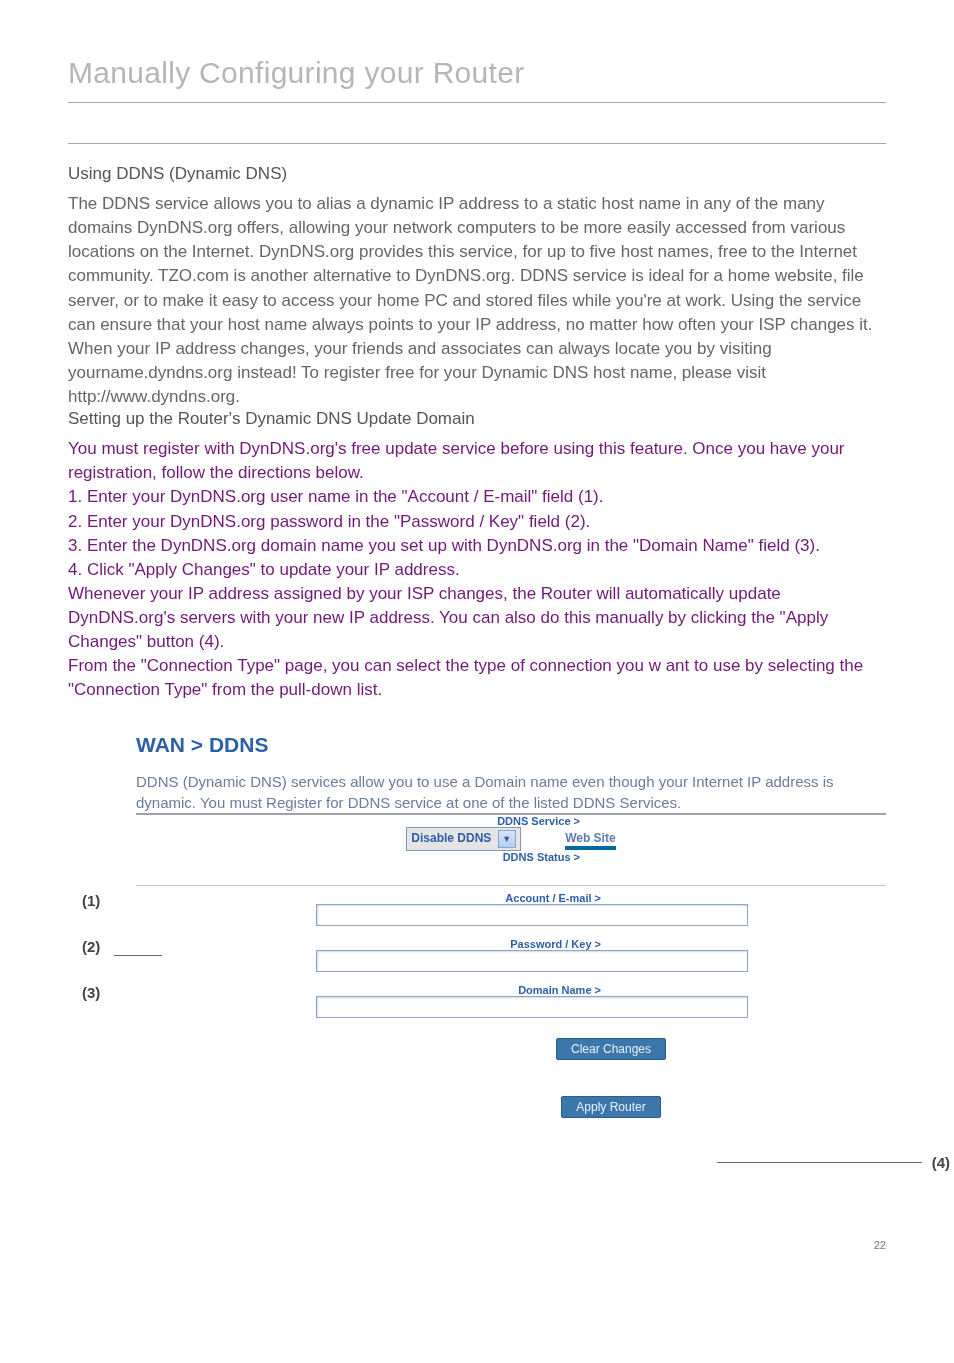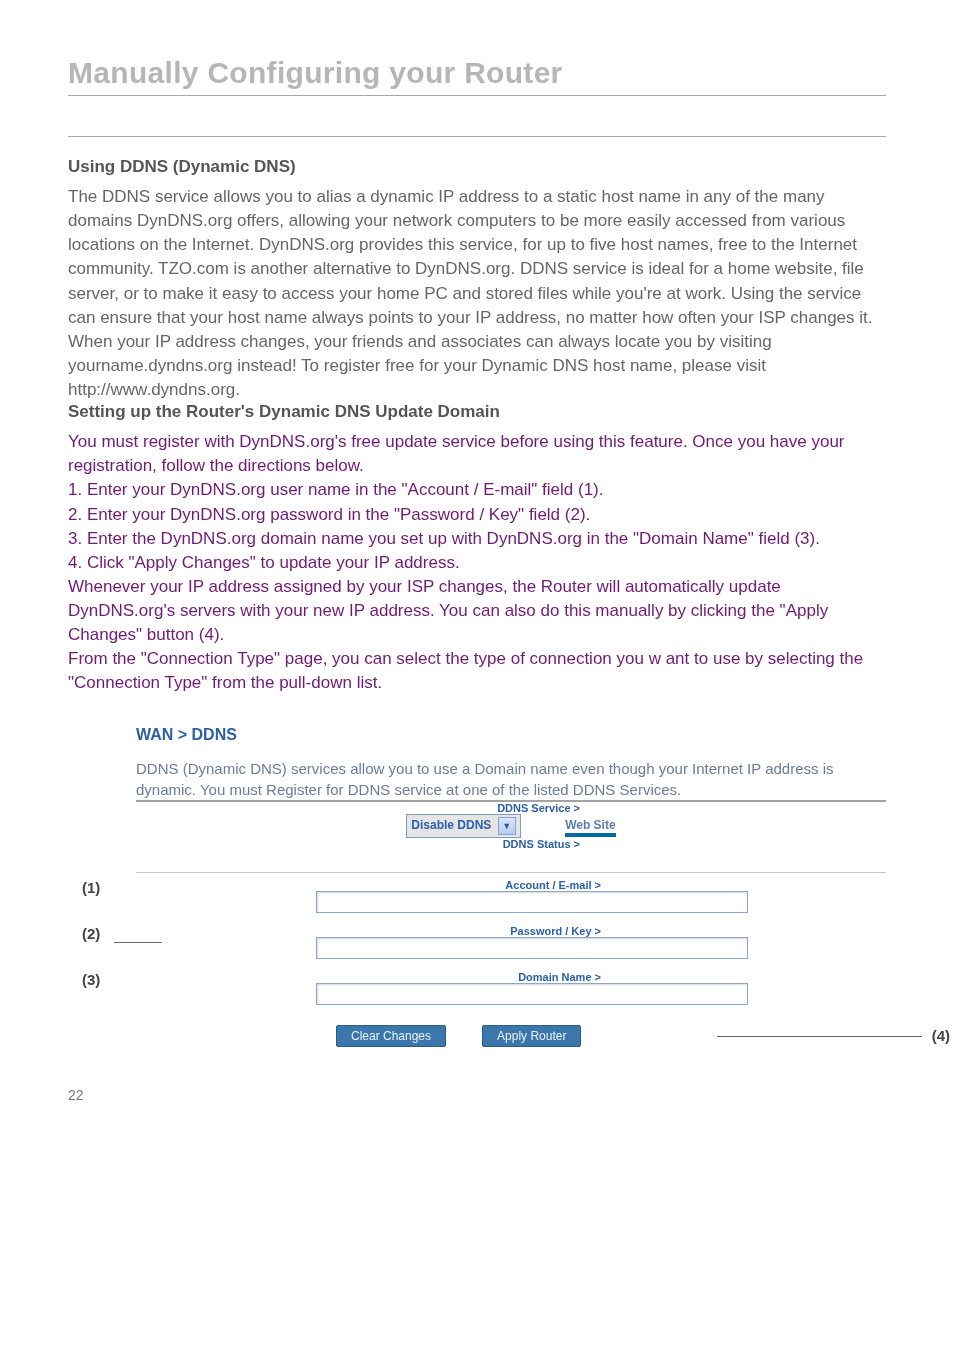--- a/index.html
+++ b/index.html
@@ -9,32 +9,32 @@
     font-family: Arial, Helvetica, sans-serif;
     color: #555558;
     width: 954px;
   }
   .page {
     padding: 56px 68px 40px 68px;
   }
   .page-title {
     font-size: 30px;
     color: #b6b6b6;
-    font-weight: 700;
+    font-weight: 400;
     letter-spacing: 0.3px;
     border-bottom: 1.5px solid #a8a8a8;
-    padding-bottom: 5px;
+    padding-bottom: 12px;
     margin-bottom: 40px;
   }
   .rule {
     border-top: 1px solid #aaa;
     margin-bottom: 20px;
   }
   .section-heading {
-    font-weight: bold;
+    font-weight: normal;
     color: #555;
     font-size: 17px;
     margin-bottom: 8px;
   }
   .body-text {
     font-size: 17px;
     line-height: 1.42;
     color: #666;
   }
   .body-text2 {
@@ -46,21 +46,21 @@
 
   
   .ddns-wrapper {
     margin-left: 68px;
     margin-top: 12px;
     font-family: Verdana, Geneva, sans-serif;
   }
   .ddns-title {
     color: #2b5fa6;
     font-weight: bold;
-    font-size: 16px;
+    font-size: 21px;
     margin-bottom: 14px;
   }
   .ddns-desc {
     color: #6b7c9b;
     font-size: 15px;
     line-height: 1.4;
     border-bottom: 2px solid #a3a3a3;
     padding-bottom: 0;
     margin-bottom: 0;
   }
@@ -141,20 +141,21 @@
     border: 1px solid #8ea7c6;
     background: #fff;
     box-shadow: inset 1px 1px 2px rgba(120,140,170,0.35);
   }
   .btn-row {
     margin-top: 14px;
     display: flex;
     padding-left: 200px;
     gap: 36px;
     align-items: center;
+    flex-direction: column;
   }
   .btn-blue {
     background: #3b77aa;
     color: #e9f1f8;
     font-size: 12px;
     padding: 3px 14px;
     border: 1px solid #2b5d88;
     border-radius: 2px;
   }
   .callout-4 {
@@ -168,24 +169,24 @@
   .callout-4::before {
     content: "";
     position: absolute;
     right: 28px;
     top: 50%;
     width: 205px;
     height: 1px;
     background: #666;
   }
   .page-number {
-    text-align: left;
-    font-size: 14px;
+    text-align: right;
+    font-size: 11px;
     color: #777;
-    margin-top: 40px;
+    margin-top: 68px;
   }
   .fields-block .ddns-row {
     padding-top: 6px;
     padding-bottom: 6px;
   }
 </style>
 </head>
 <body>
 
 <div class="page">

